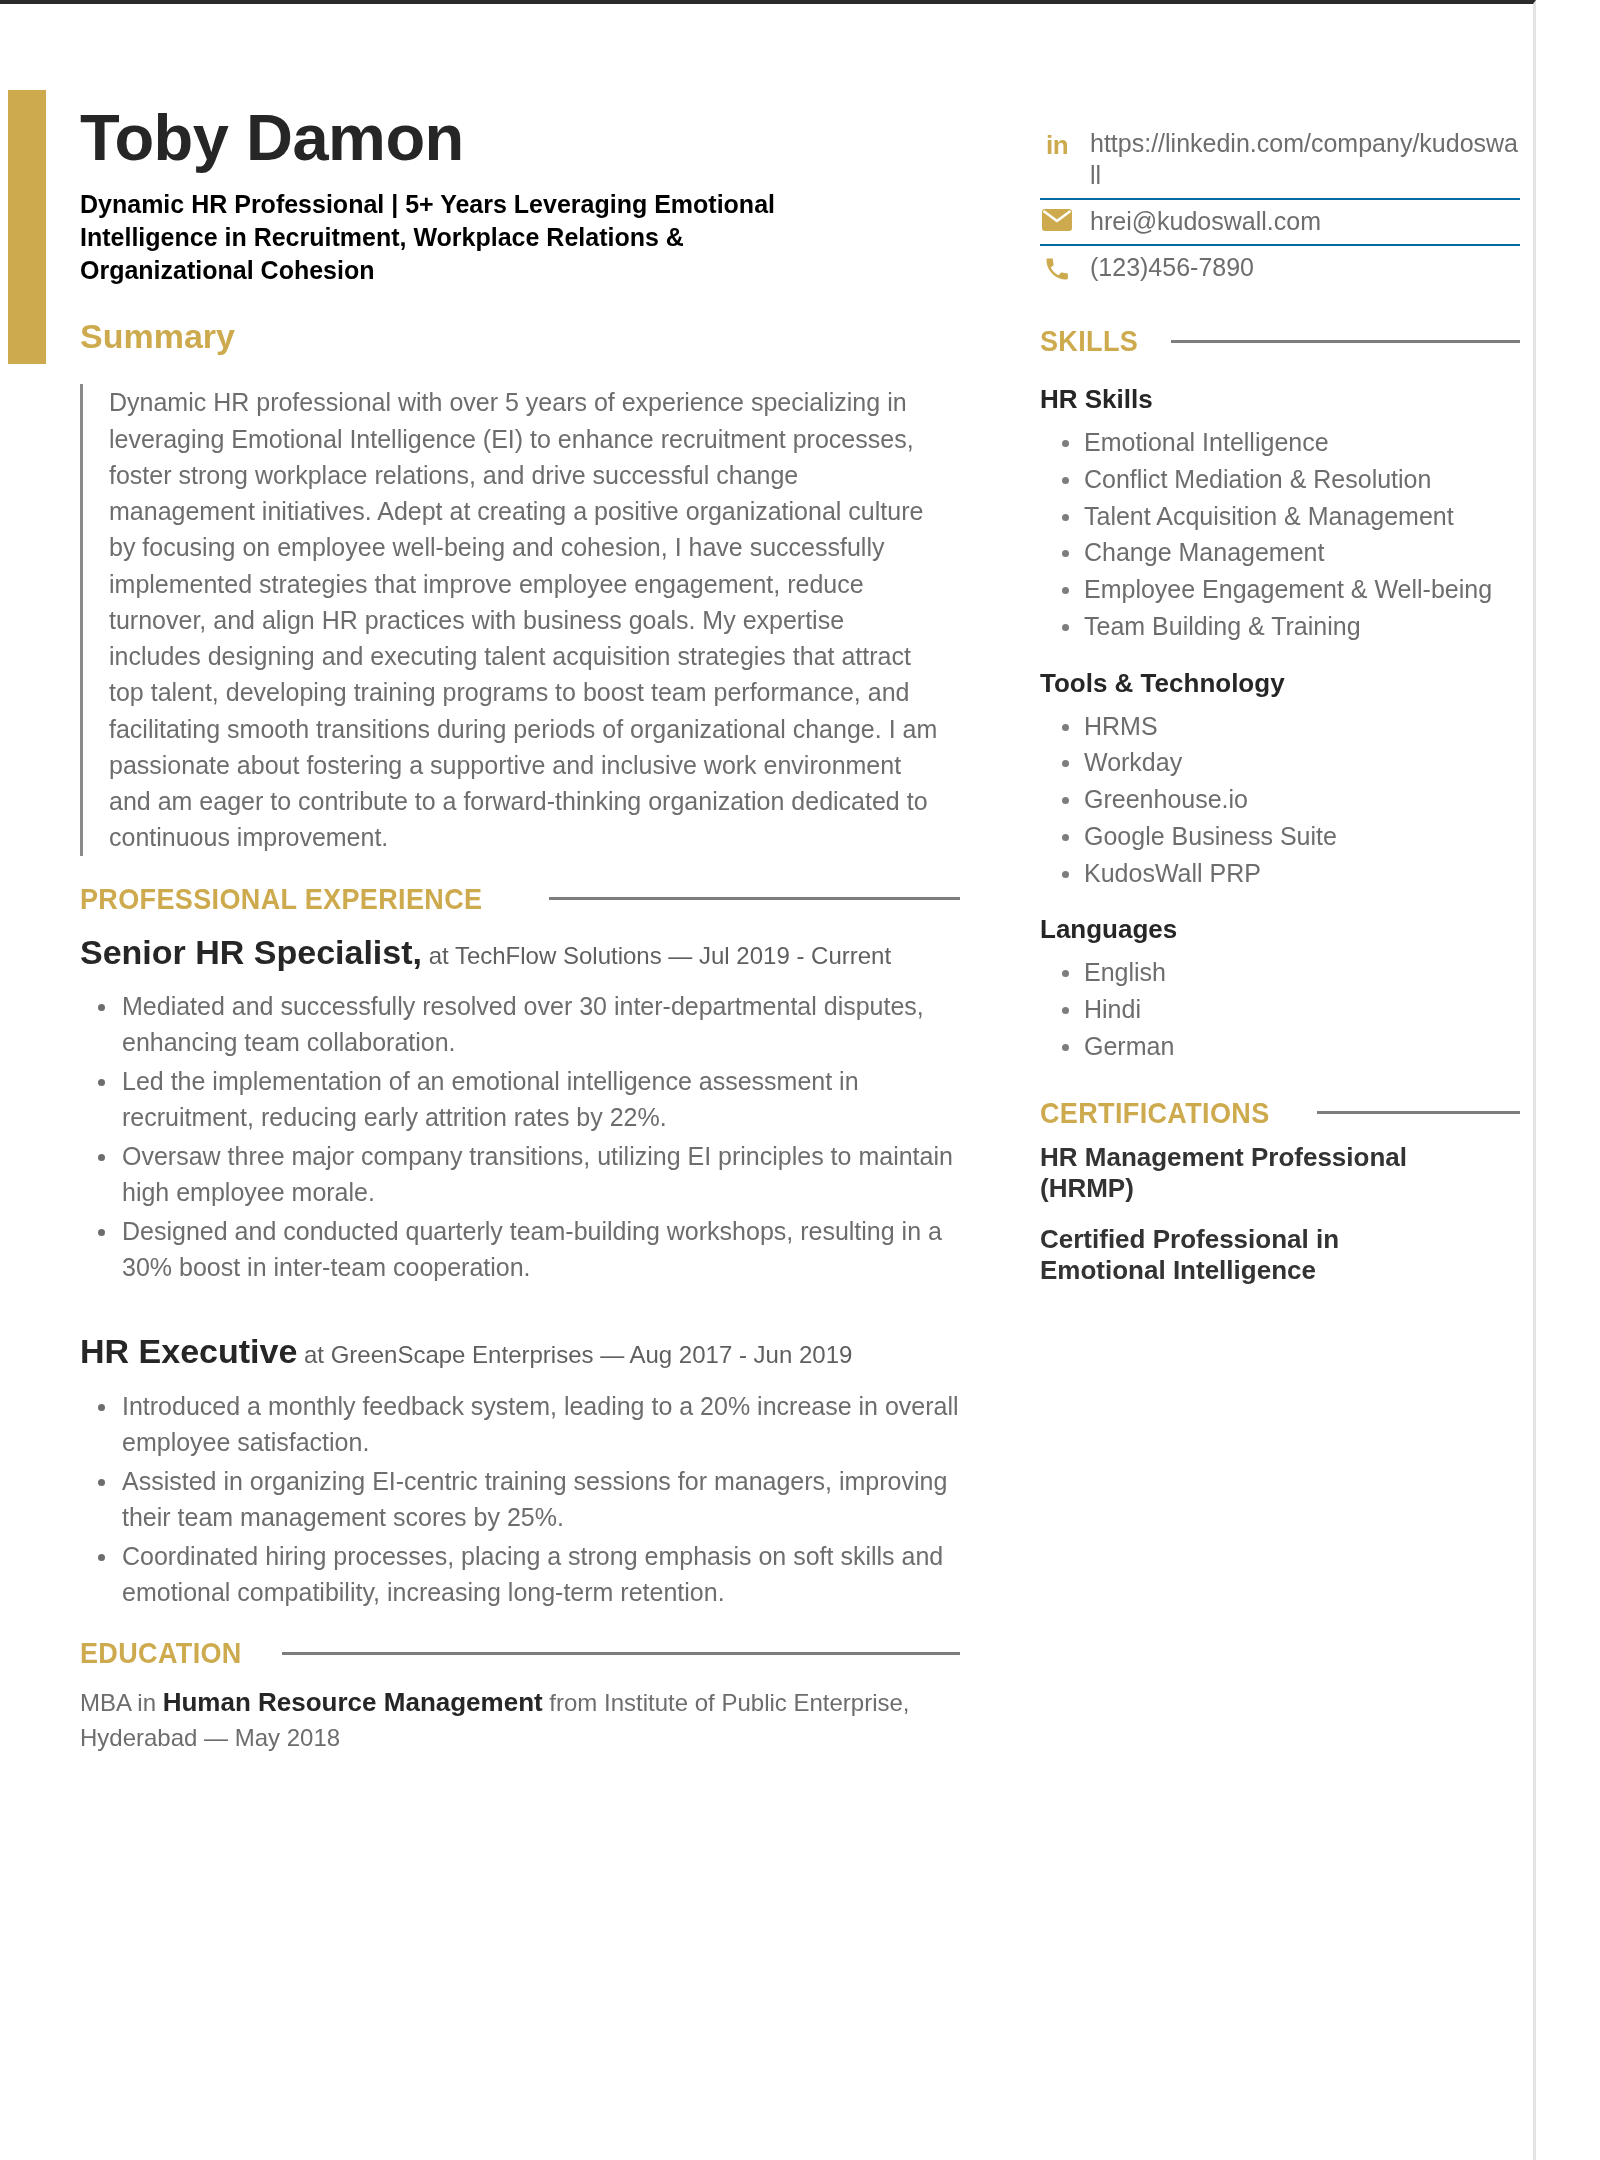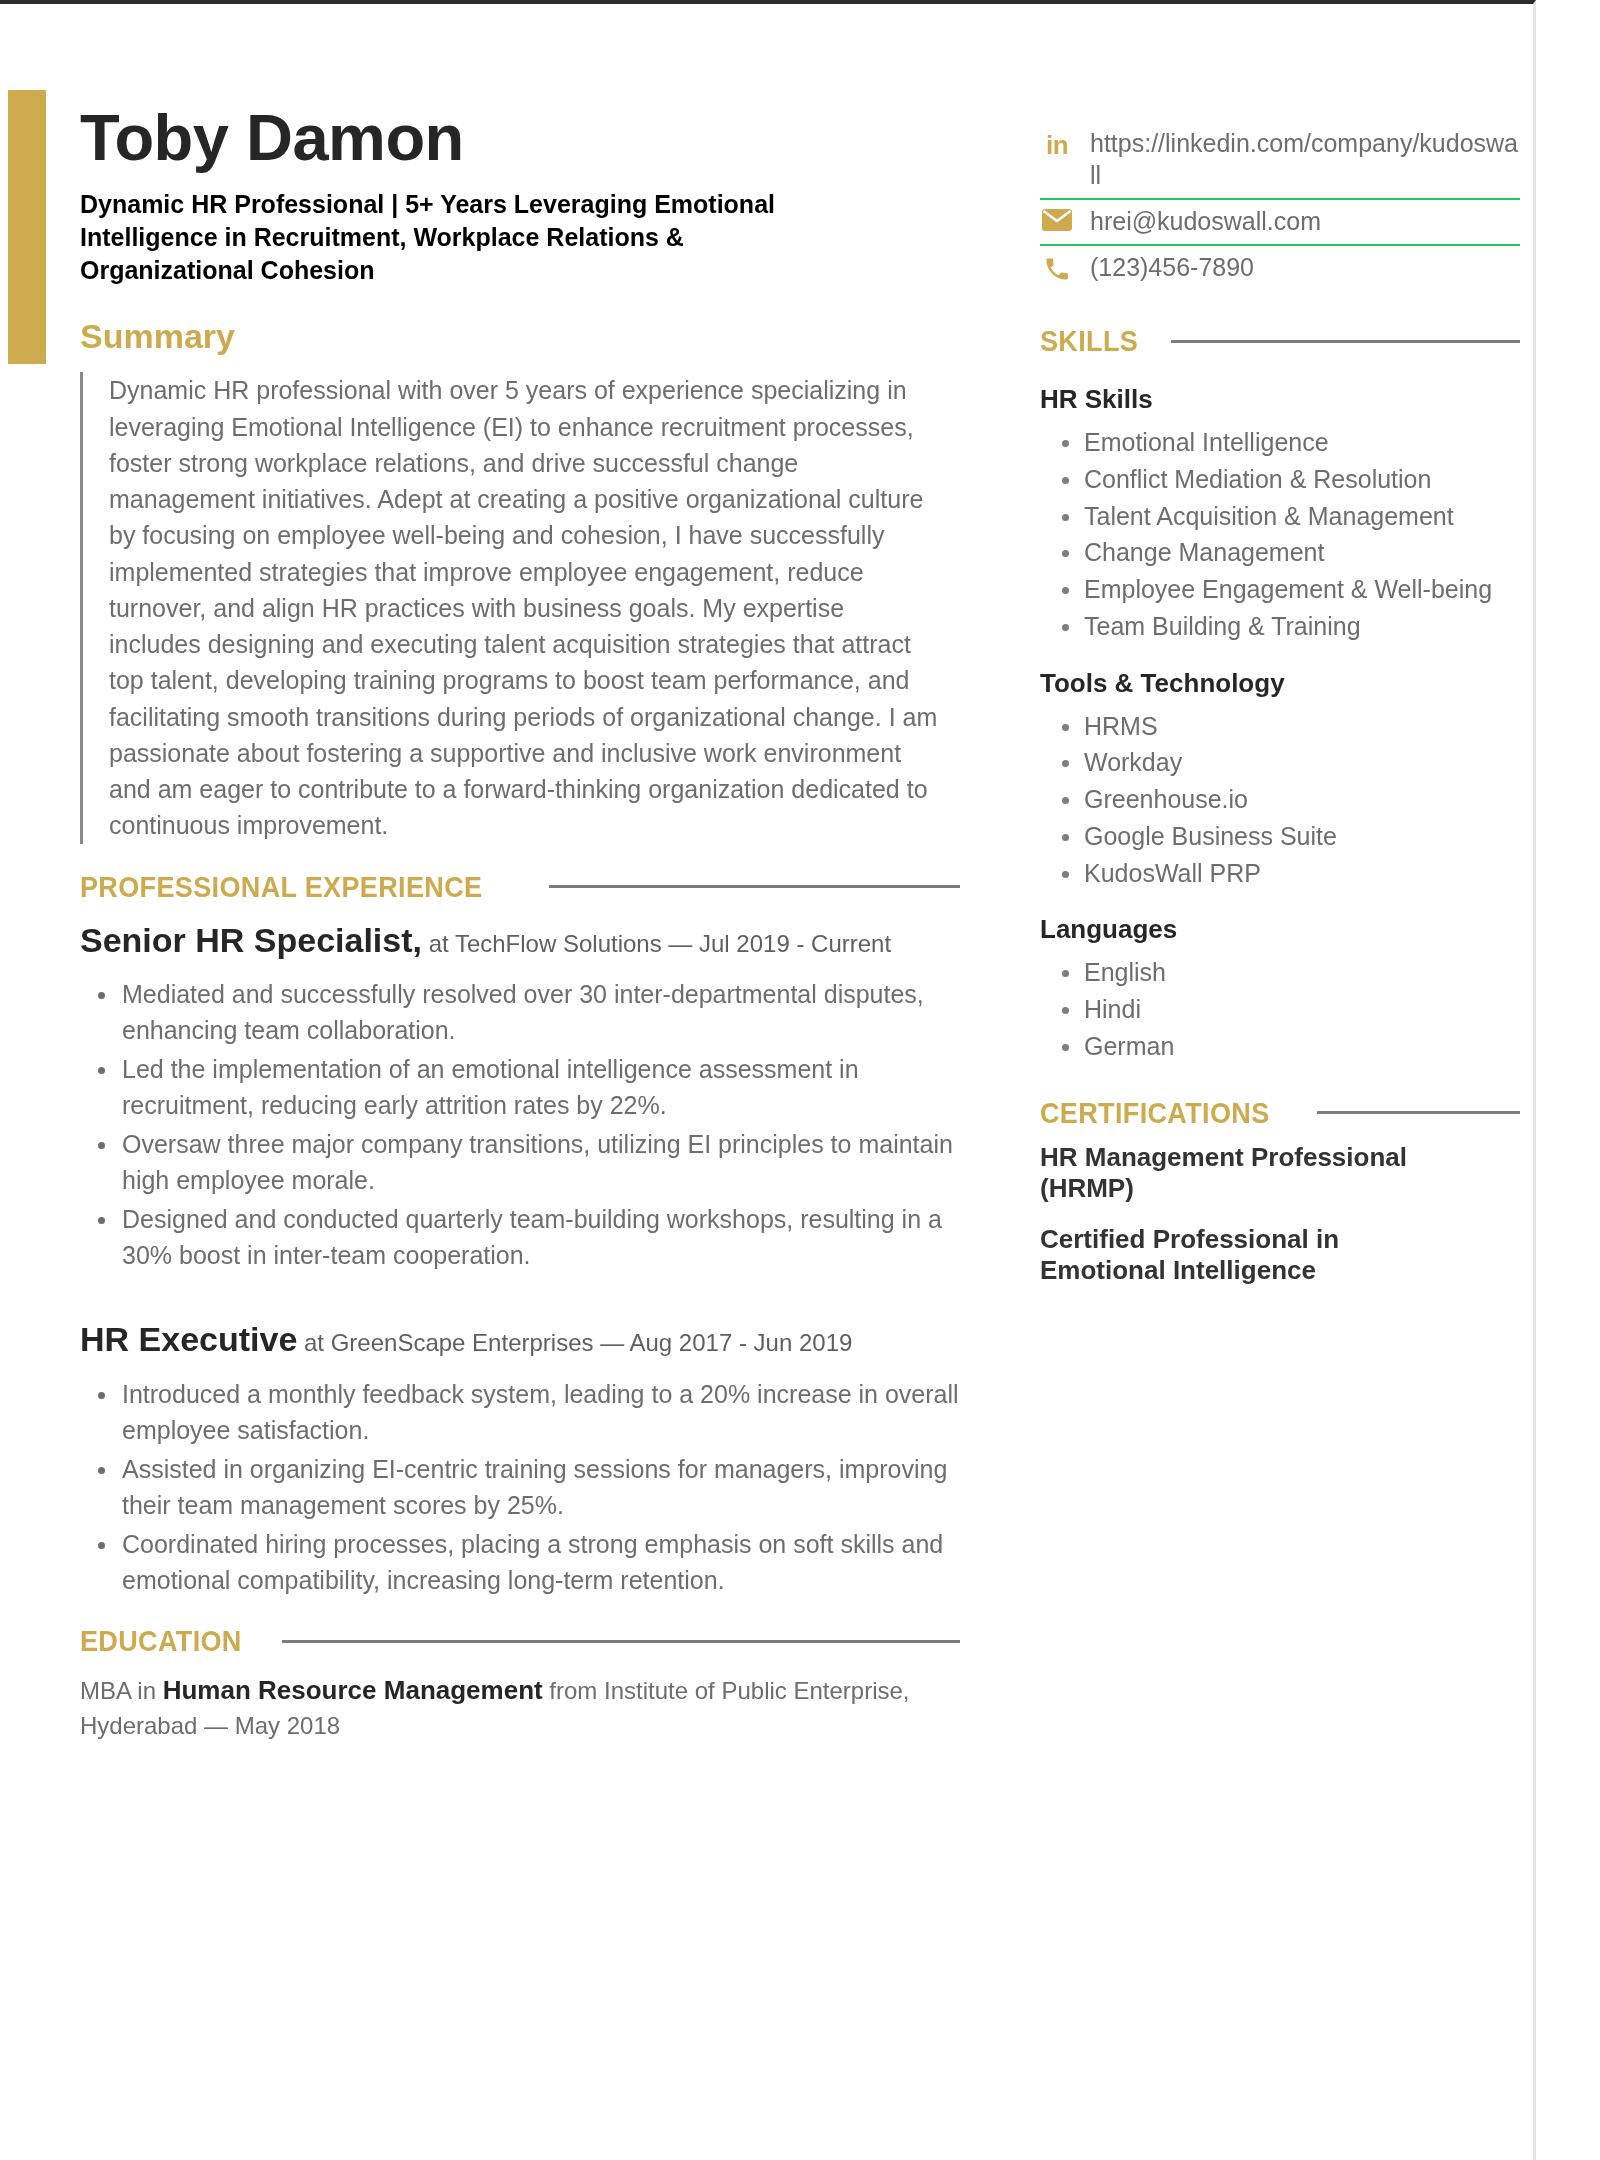--- a/index.html
+++ b/index.html
@@ -56,21 +56,21 @@
     max-width: 760px;
   }
 
   
   .contact-row {
     display: flex;
     align-items: flex-start;
     gap: 16px;
     padding: 5px 0 7px 0;
   }
-  .contact-row + .contact-row { border-top: 2px solid #22c55e; }
+  .contact-row + .contact-row { border-top: 2px solid #0369a1; }
   .c-icon {
     width: 34px;
     min-width: 34px;
     padding-top: 4px;
     display: flex;
     justify-content: center;
     color: #cdaa4d;
   }
   .c-icon.li {
     font-weight: 700;
@@ -106,21 +106,21 @@
   .sec-head .rule {
     flex: 1;
     height: 3px;
     background: #7d7d7d;
   }
   .summary-head {
     color: #cdaa4d;
     font-size: 34px;
     font-weight: 700;
     margin-top: 30px;
-    margin-bottom: 16px;
+    margin-bottom: 28px;
   }
 
   
   .summary-body {
     border-left: 3px solid #8a8a8a;
     padding-left: 26px;
     font-size: 25px;
     line-height: 1.45;
     color: #6d6d6d;
     max-width: 860px;

